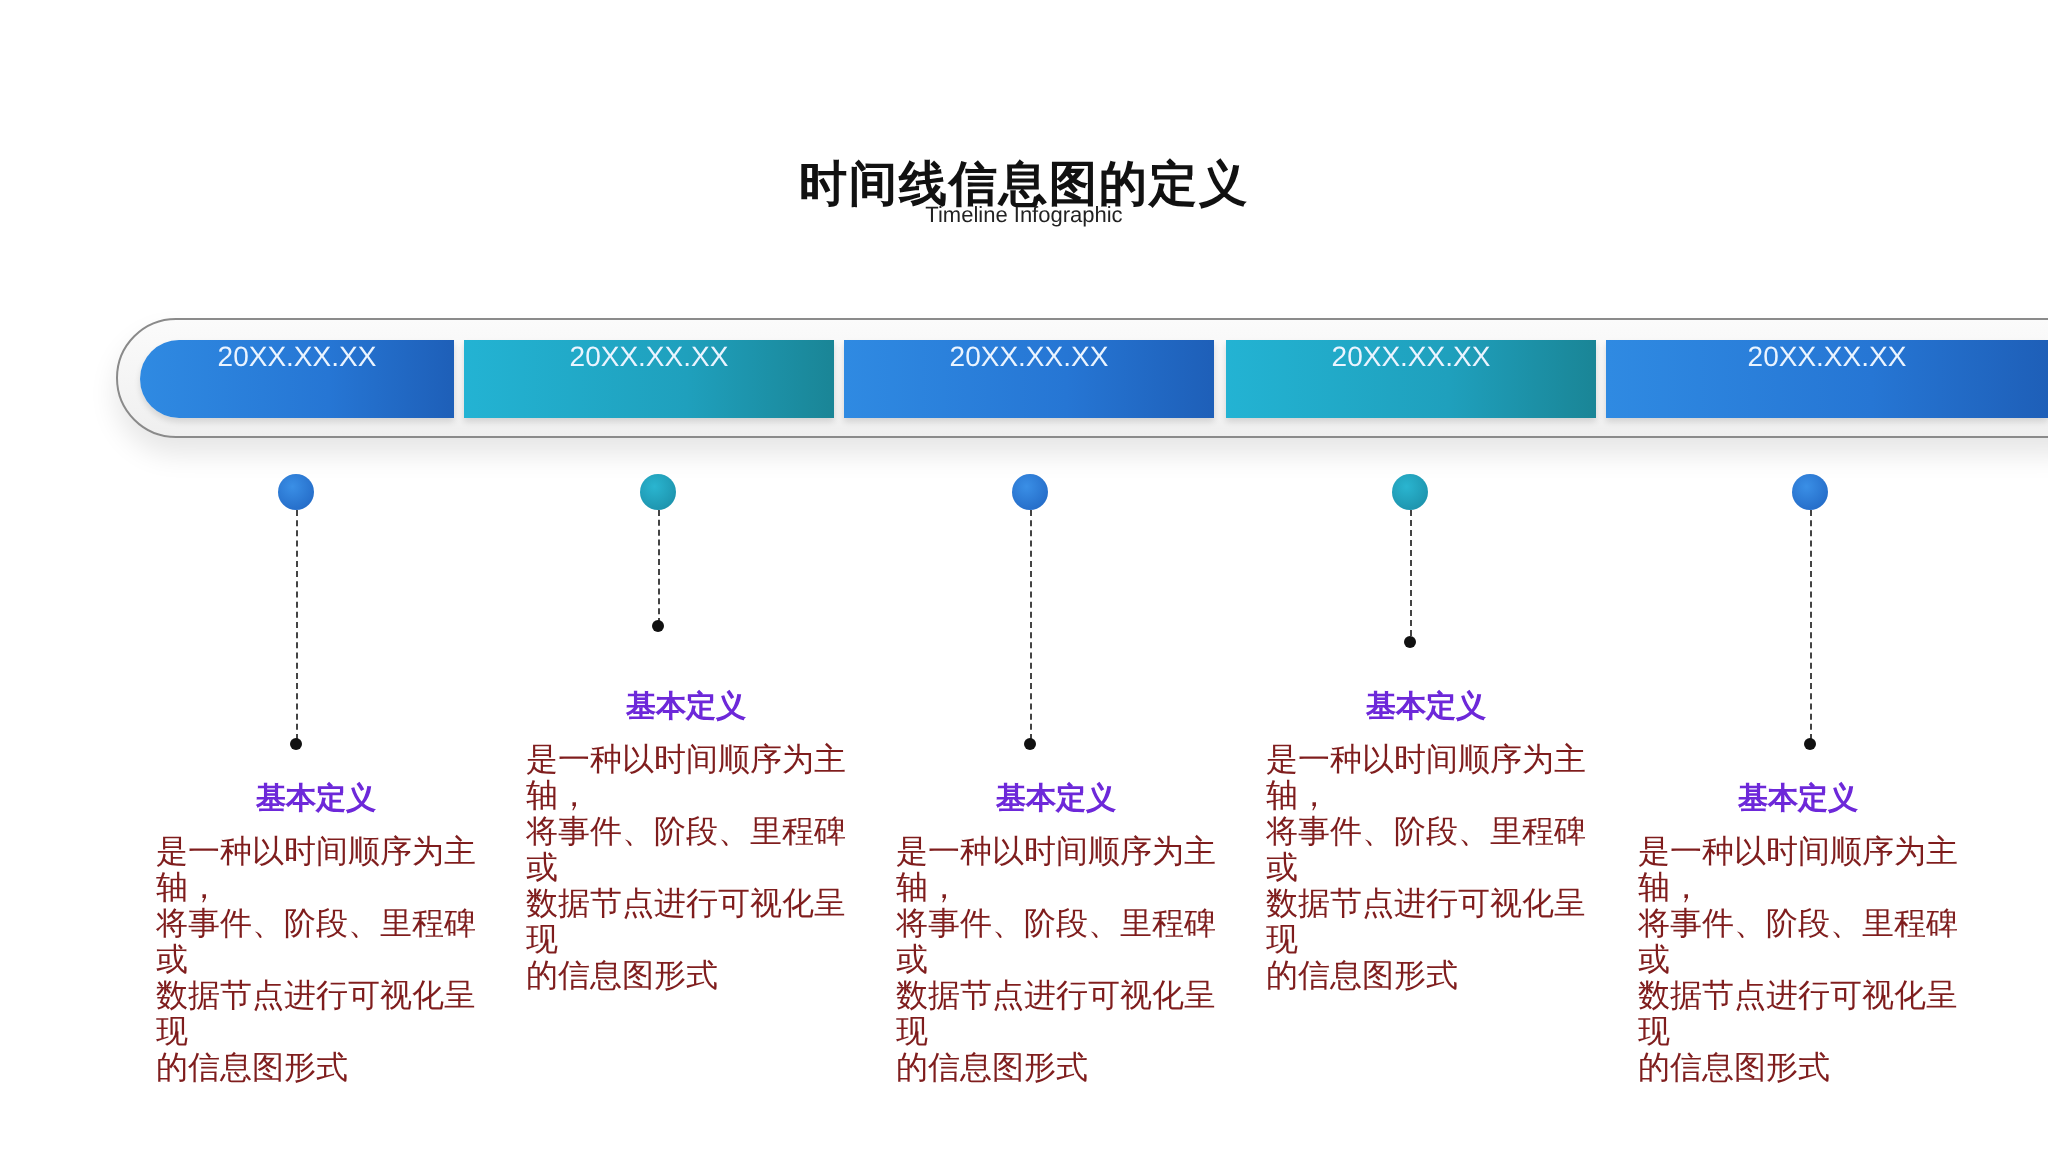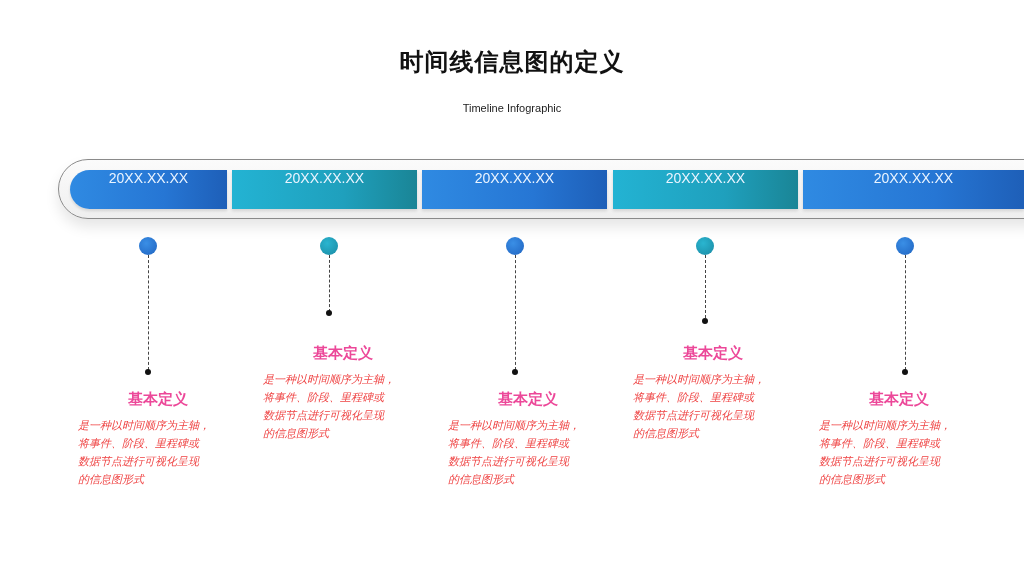--- a/index.html
+++ b/index.html
@@ -3,21 +3,21 @@
 <meta charset="utf-8">
 <style>
   html, body { margin: 0; padding: 0; }
   body {
     width: 1024px; height: 576px; overflow: hidden; position: relative;
     background: #ffffff;
     font-family: "DejaVu Sans", "Liberation Sans", sans-serif;
     color: #1a1a1a;
   }
   .title {
-    position: absolute; left: 0; width: 1024px; top: 46px;
+    position: absolute; left: 0; width: 1024px; top: 76px;
     text-align: center; font-size: 24px; font-weight: bold; color: #111;
     letter-spacing: 1px;
   }
   .subtitle {
     position: absolute; left: 0; width: 1024px; top: 102px;
     text-align: center; font-size: 11px; color: #222;
     font-family: "Liberation Sans", sans-serif;
   }
   .track {
     position: absolute; left: 58px; top: 159px; width: 1000px; height: 60px;
@@ -47,25 +47,25 @@
     top: 255px;
   }
   .pin {
     position: absolute; width: 6px; height: 6px; border-radius: 50%;
     background: #111;
   }
   .card {
     position: absolute; width: 160px;
   }
   .card-title {
-    text-align: center; font-weight: bold; font-size: 15px; color: #ec4899;
+    text-align: center; font-weight: bold; font-size: 15px; color: #6d28d9;
     margin-bottom: 8px;
   }
   .card-body {
-    font-size: 11px; line-height: 18px; color: #ef4444; font-style: italic;
+    font-size: 16px; line-height: 18px; color: #7f1d1d;
   }
 </style>
 </head>
 <body>
 
 <div class="title">时间线信息图的定义</div>
 <div class="subtitle">Timeline Infographic</div>
 
 <div class="track"></div>
 

